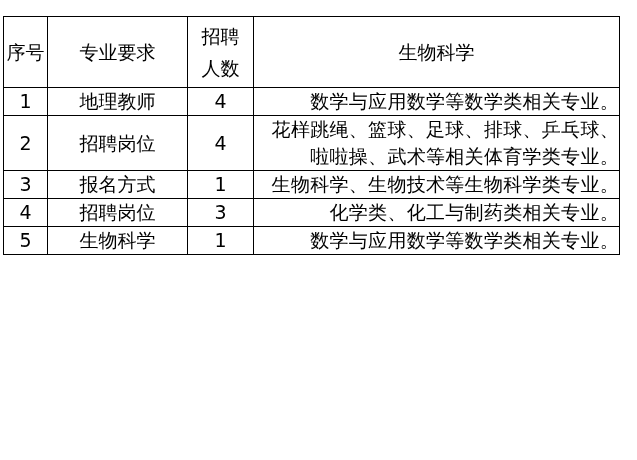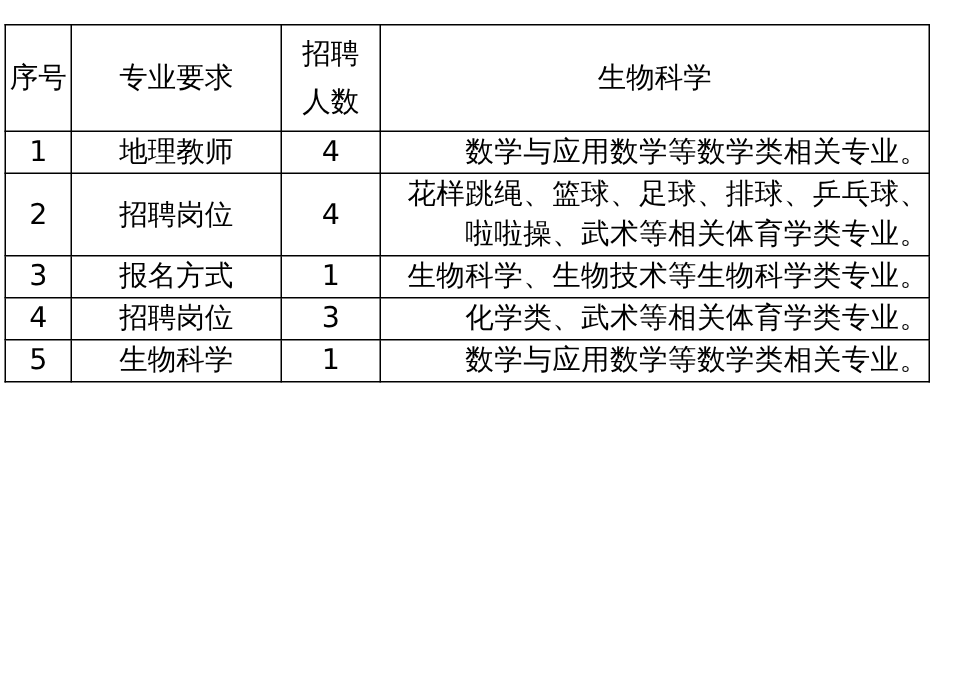--- a/index.html
+++ b/index.html
@@ -118,21 +118,21 @@
       <tr>
         <td class="cell-center">3</td>
         <td class="cell-center">报名方式</td>
         <td class="cell-center">1</td>
         <td class="cell-major">生物科学、生物技术等生物科学类专业。</td>
       </tr>
       <tr>
         <td class="cell-center">4</td>
         <td class="cell-center">招聘岗位</td>
         <td class="cell-center">3</td>
-        <td class="cell-major">化学类、武术等相关体育学类专业。</td>
+        <td class="cell-major">化学类、化工与制药类相关专业。</td>
       </tr>
       <tr>
         <td class="cell-center">5</td>
         <td class="cell-center">生物科学</td>
         <td class="cell-center">1</td>
         <td class="cell-major">数学与应用数学等数学类相关专业。</td>
       </tr>
     </tbody>
   </table>
   <div class="bottom-stub">报名方式</div>

